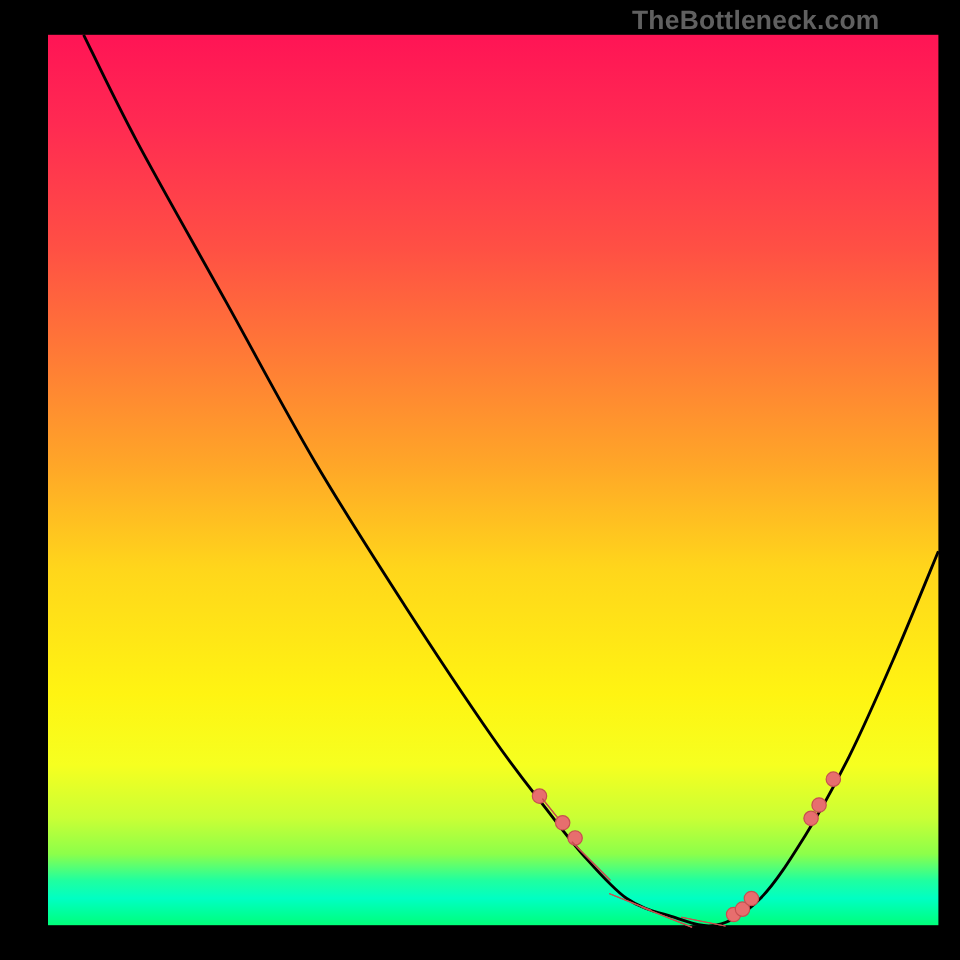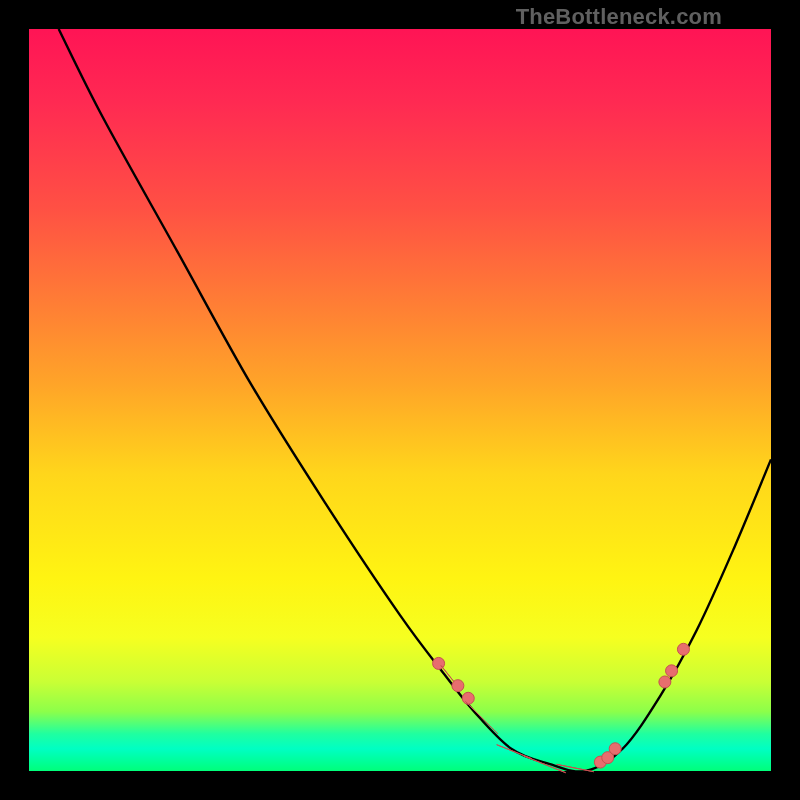--- a/index.html
+++ b/index.html
@@ -1,17 +1,17 @@
 <!DOCTYPE html>
 <html><head>
 <meta charset="utf-8">
 <style>
   * { margin: 0; padding: 0; box-sizing: border-box; }
   html, body { width: 800px; height: 800px; background: #000; overflow: hidden; }
-  .wrap { position: relative; width: 732px; height: 800px; background: #000; }
+  .wrap { position: relative; width: 732px; height: 800px; background: #000; margin-left: 11px; }
   .attribution {
     position: absolute;
     top: 4px;
     right: 10px;
     color: #606060;
     font-family: Arial, Helvetica, sans-serif;
     font-size: 22px;
     font-weight: 600;
     letter-spacing: 0.2px;
   }

